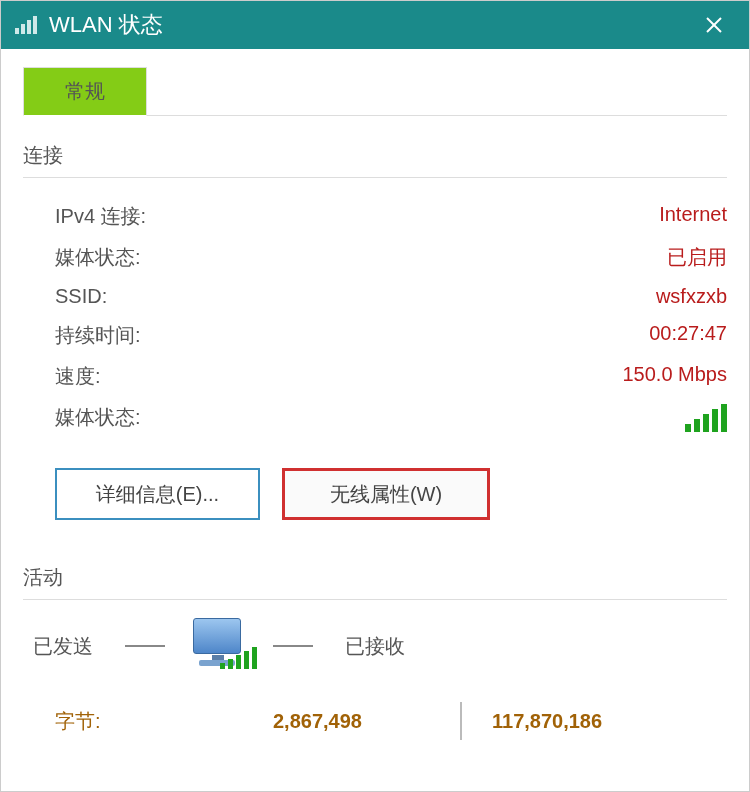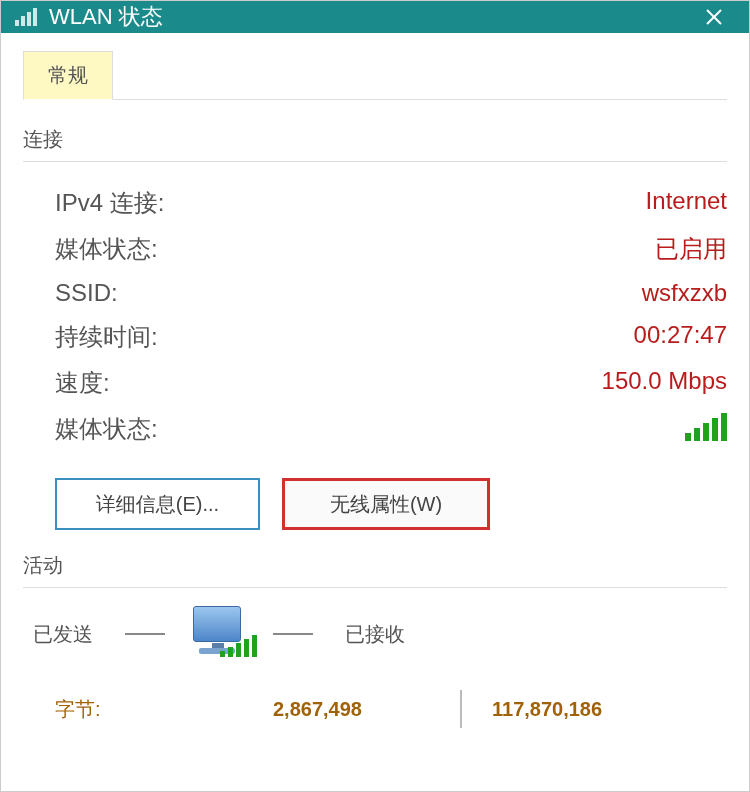--- a/index.html
+++ b/index.html
@@ -14,21 +14,21 @@
       width: 750px;
       height: 792px;
       background: #fff;
       border: 1px solid #ccc;
       display: flex;
       flex-direction: column;
     }
     .titlebar {
       background: #1a8a8a;
       color: #fff;
-      height: 32px;
+      height: 48px;
       display: flex;
       align-items: center;
       padding: 0 14px;
       font-size: 22px;
     }
     .titlebar .icon-slot {
       margin-right: 12px;
       display: flex;
       align-items: center;
     }
@@ -48,24 +48,24 @@
       flex: 1;
       padding: 18px 22px 0 22px;
       background: #fff;
     }
     .tabs {
       display: flex;
       border-bottom: 1px solid #ddd;
       margin-bottom: 26px;
     }
     .tab {
-      padding: 10px 24px;
+      padding: 10px 41px;
       font-size: 20px;
       color: #555;
-      background: #fef9c3;
+      background: #84cc16;
       border: 1px solid #ddd;
       border-bottom: 1px solid #fff;
       margin-bottom: -1px;
       cursor: pointer;
     }
     .section-label {
       font-size: 20px;
       color: #555;
       margin-bottom: 8px;
     }
@@ -74,21 +74,21 @@
       border-top: 1px solid #ddd;
       margin: 0 0 18px 0;
     }
     .kv-block {
       padding-left: 32px;
       margin-bottom: 24px;
     }
     .kv-row {
       display: flex;
       justify-content: space-between;
-      font-size: 24px;
+      font-size: 20px;
       color: #555;
       padding: 7px 0;
     }
     .kv-row .k { color: #555; }
     .kv-row .v { color: #b91c1c; text-align: right; }
     .signal-bars {
       display: inline-flex;
       align-items: flex-end;
       gap: 3px;
       height: 28px;
@@ -115,21 +115,21 @@
       background:#cfe9e9;
     }
     .wifi-icon-bars span:nth-child(1){height:6px;}
     .wifi-icon-bars span:nth-child(2){height:10px;}
     .wifi-icon-bars span:nth-child(3){height:14px;}
     .wifi-icon-bars span:nth-child(4){height:18px;}
     .btn-row {
       display: flex;
       gap: 22px;
       padding-left: 32px;
-      margin-bottom: 22px;
+      margin-bottom: 44px;
     }
     .btn {
       height: 52px;
       font-size: 20px;
       color: #444;
       background: #f6f6f6;
       border: 1px solid #bbb;
       display: flex;
       align-items: center;
       justify-content: center;

